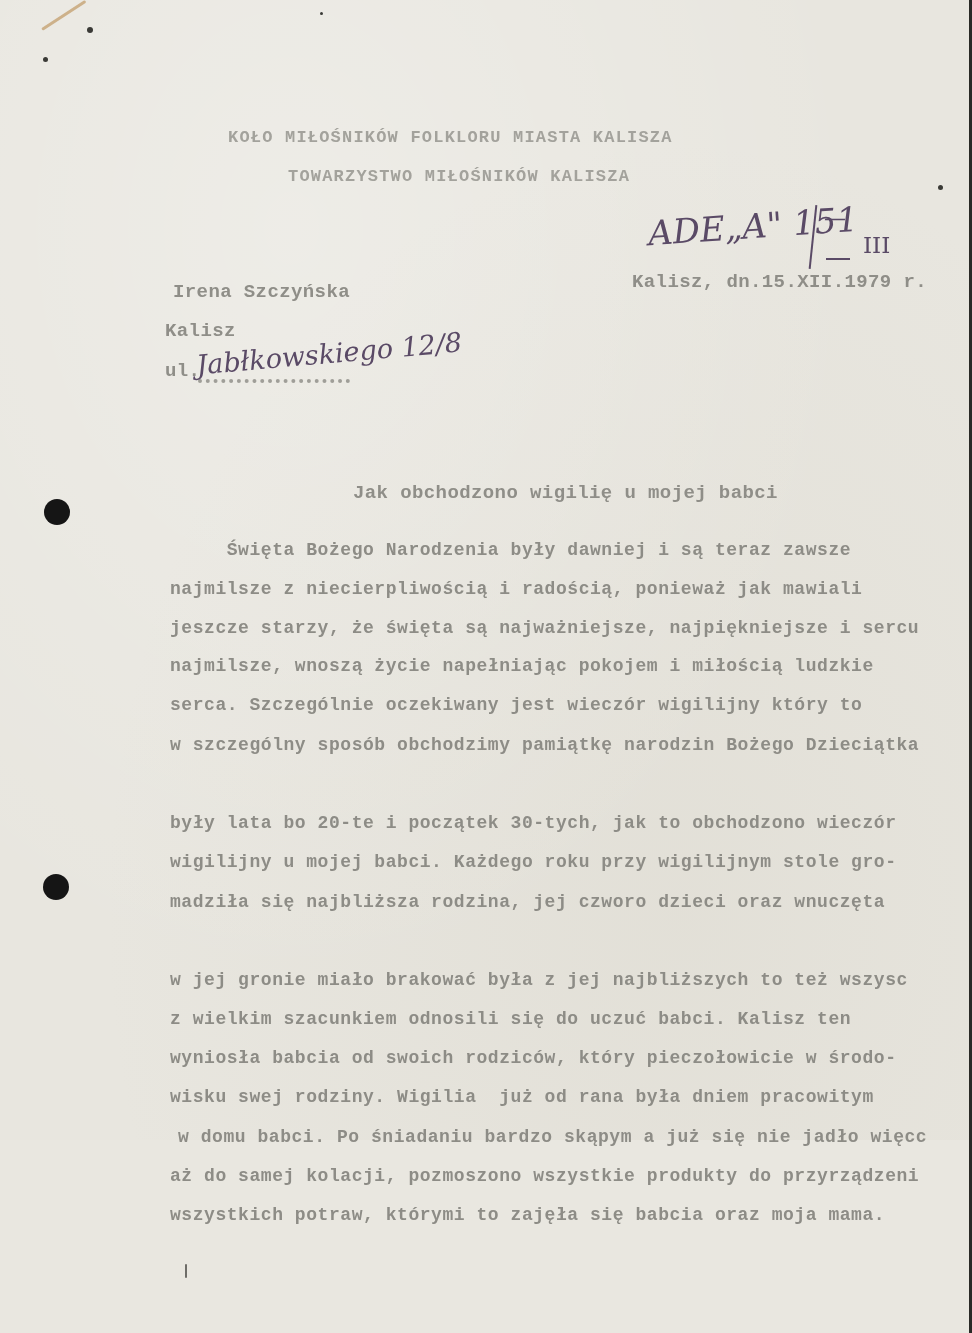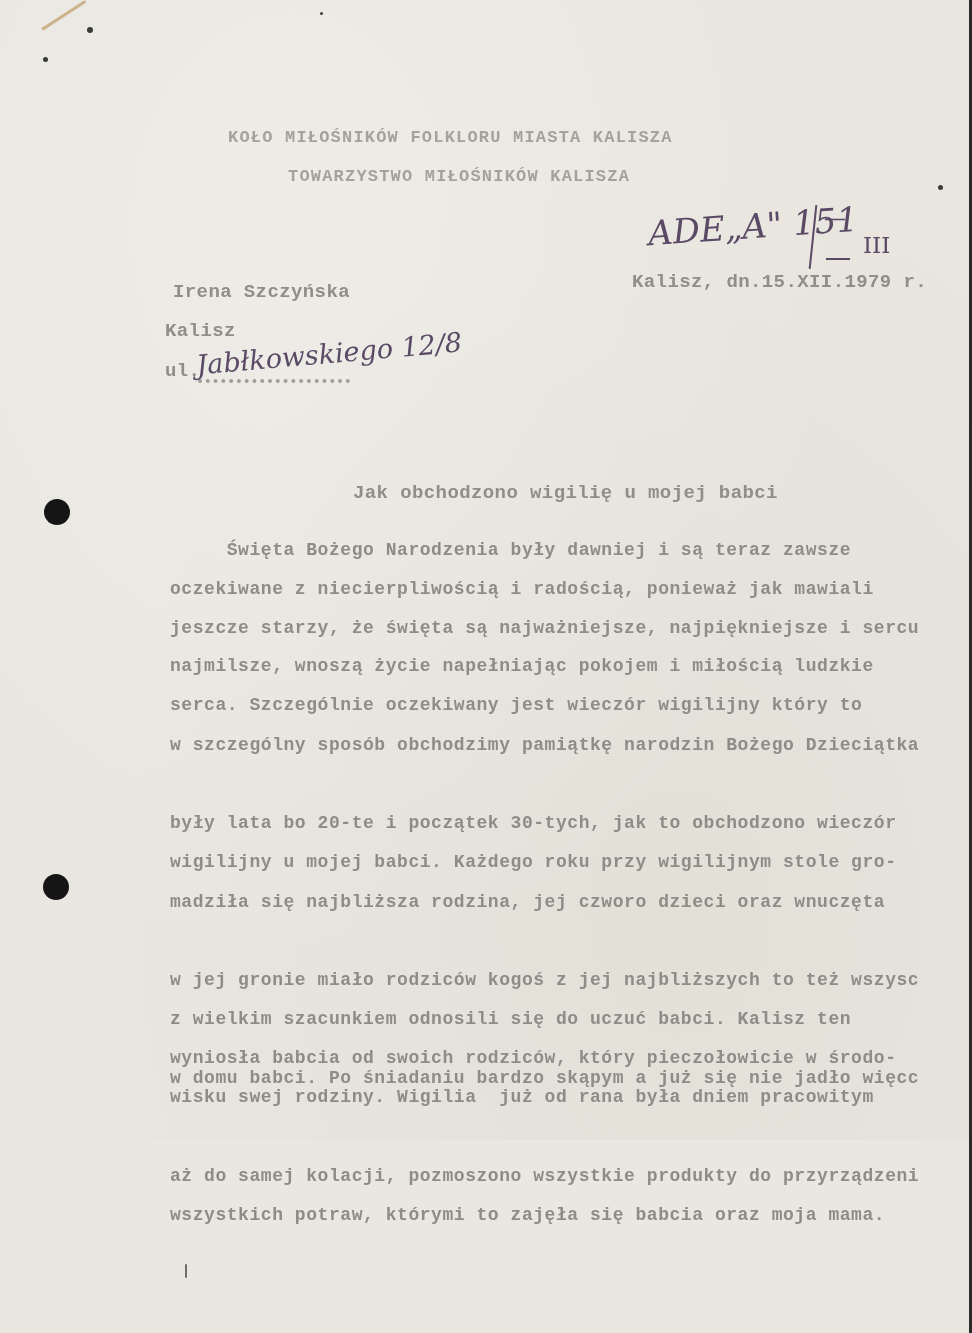--- a/index.html
+++ b/index.html
@@ -117,29 +117,29 @@
 
   <div class="typed" style="left:165px;top:281px;margin-left:8px;">Irena Szczyńska</div>
   <div class="typed" style="left:165px;top:320px;">Kalisz</div>
   <div class="typed" style="left:165px;top:360px;">ul.</div>
   <div style="position:absolute;left:198px;top:375px;width:152px;height:4px;border-bottom:4px dotted #8d8c86;opacity:0.8;"></div>
   <div class="hand" style="left:196px;top:338px;font-size:27px;transform:rotate(-5deg);">Jabłkowskiego 12/8</div>
 
   <div class="typed" style="left:330px;top:482px;margin-left:23px;">Jak obchodzono wigilię u mojej babci</div>
 
   <div class="body-line" style="top:540px;white-space:pre;">     Święta Bożego Narodzenia były dawniej i są teraz zawsze</div>
-  <div class="body-line" style="top:579px;">oczekiwane z niecierpliwością i radością, ponieważ jak mawiali</div>
+  <div class="body-line" style="top:579px;">najmilsze z niecierpliwością i radością, ponieważ jak mawiali</div>
   <div class="body-line" style="top:618px;">jeszcze starzy, że święta są najważniejsze, najpiękniejsze i sercu</div>
   <div class="body-line" style="top:656px;">najmilsze, wnoszą życie napełniając pokojem i miłością ludzkie</div>
   <div class="body-line" style="top:695px;">serca. Szczególnie oczekiwany jest wieczór wigilijny który to</div>
   <div class="body-line" style="top:735px;">w szczególny sposób obchodzimy pamiątkę narodzin Bożego Dzieciątka</div>
   <div class="body-line" style="top:813px;">były lata bo 20-te i początek 30-tych, jak to obchodzono wieczór</div>
   <div class="body-line" style="top:852px;">wigilijny u mojej babci. Każdego roku przy wigilijnym stole gro-</div>
   <div class="body-line" style="top:892px;">madziła się najbliższa rodzina, jej czworo dzieci oraz wnuczęta</div>
-  <div class="body-line" style="top:970px;">w jej gronie miało rodziców kogoś z jej najbliższych to też wszysc</div>
+  <div class="body-line" style="top:970px;">w jej gronie miało brakować była z jej najbliższych to też wszysc</div>
   <div class="body-line" style="top:1009px;">z wielkim szacunkiem odnosili się do uczuć babci. Kalisz ten</div>
   <div class="body-line" style="top:1048px;">wyniosła babcia od swoich rodziców, który pieczołowicie w środo-</div>
   <div class="body-line" style="top:1087px;white-space:pre;">wisku swej rodziny. Wigilia  już od rana była dniem pracowitym</div>
-  <div class="body-line" style="top:1068px;">w domu babci. Po śniadaniu bardzo skąpym a już się nie jadło więcc</div>
+  <div class="body-line" style="top:1127px;margin-left:8px;">w domu babci. Po śniadaniu bardzo skąpym a już się nie jadło więcc</div>
   <div class="body-line" style="top:1166px;">aż do samej kolacji, pozmoszono wszystkie produkty do przyrządzeni</div>
   <div class="body-line" style="top:1205px;">wszystkich potraw, którymi to zajęła się babcia oraz moja mama.</div>
 
 </div>
 
 </body></html>

